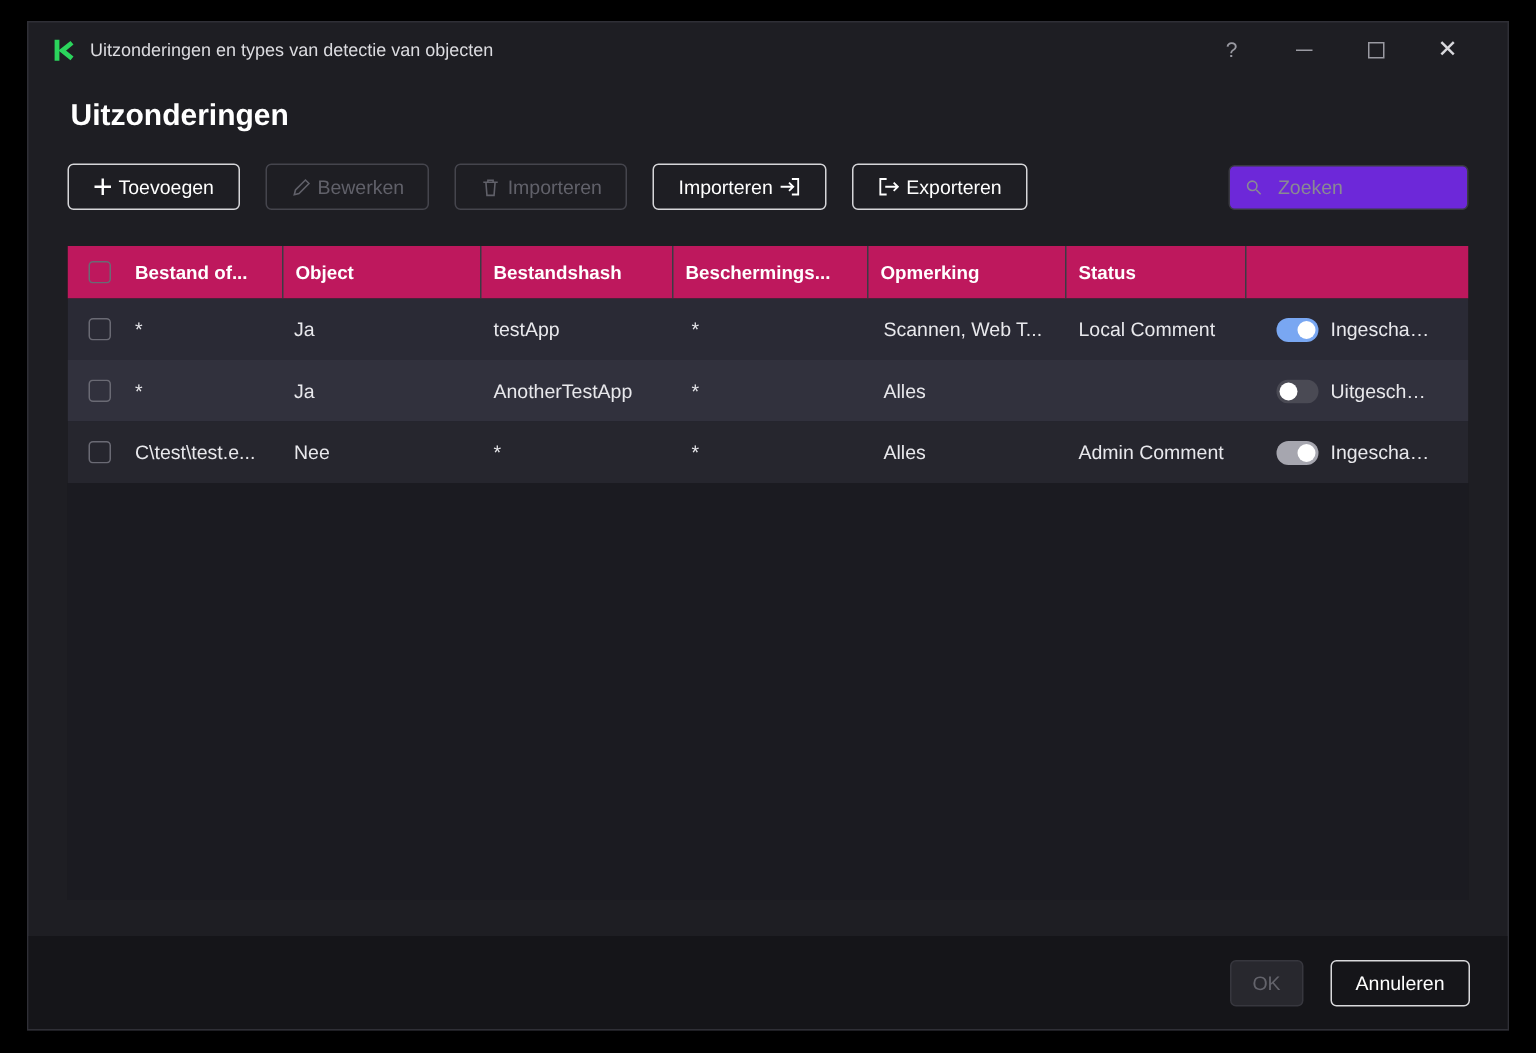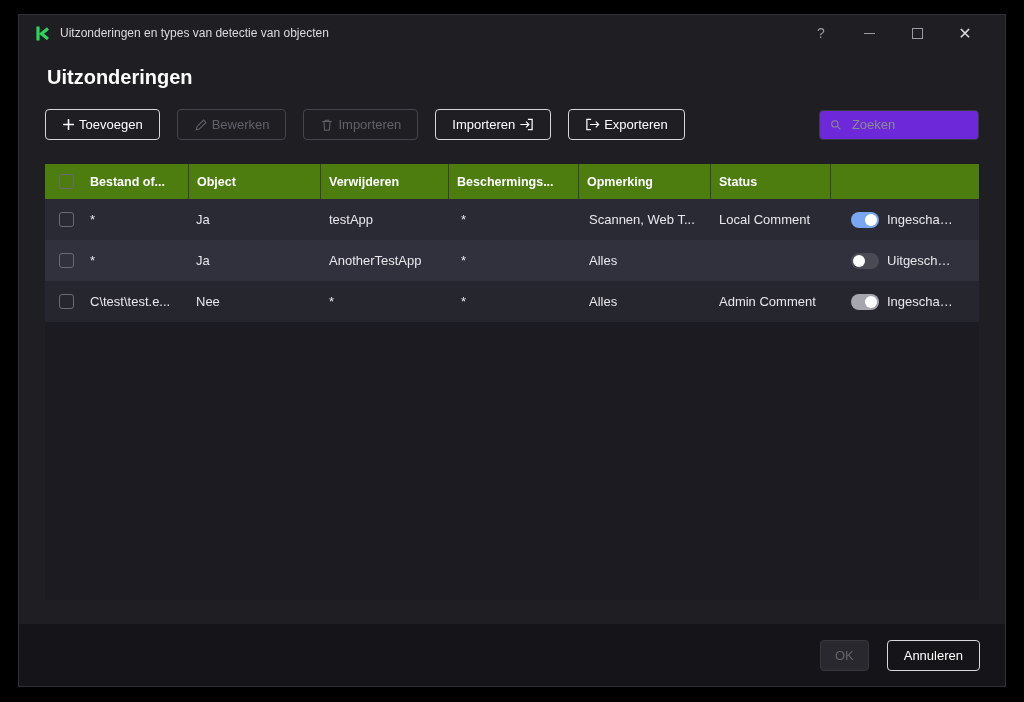--- a/index.html
+++ b/index.html
@@ -44,21 +44,21 @@
   .search input{
     background:transparent; border:0; outline:none; color:#e6e6ea;
     font-size:13px; width:100%; font-family:inherit;
   }
   .search input::placeholder{ color:#8a8a92; }
   
   .table{
     margin-top:24px; height:436px; background:#1b1b21;
     display:flex; flex-direction:column; overflow:hidden; flex:0 0 auto;
   }
-  .thead{ display:flex; height:35px; background:#4d7c0f; align-items:center;
+  .thead{ display:flex; height:35px; background:#be185d; align-items:center;
           font-size:12.5px; font-weight:700; color:#fff; flex:0 0 auto; }
   .cell{ padding:0 8px; white-space:nowrap; overflow:hidden; text-overflow:ellipsis; }
   .c-check{ width:37px; flex:0 0 37px; display:flex; align-items:center; padding:0 0 0 14px; }
   .c-file{ width:106px; flex:0 0 106px; }
   .c-added{ width:133px; flex:0 0 133px; }
   .c-object{ width:132px; flex:0 0 132px; }
   .c-hash{ width:128px; flex:0 0 128px; }
   .c-prot{ width:130px; flex:0 0 130px; }
   .c-comment{ width:132px; flex:0 0 132px; }
   .c-status{ width:120px; flex:0 0 120px; display:flex; align-items:center; gap:8px; }
@@ -168,21 +168,21 @@
       </div>
     </div>
 
     <div class="table">
       <div class="thead">
         <div class="cell c-check">
           <span class="checkbox"></span>
         </div>
         <div class="cell c-file">Bestand of...</div>
         <div class="cell c-object hdiv">Object</div>
-        <div class="cell c-hash hdiv">Verwijderen</div>
+        <div class="cell c-hash hdiv">Bestandshash</div>
         <div class="cell c-prot hdiv">Beschermings...</div>
         <div class="cell c-comment hdiv">Opmerking</div>
         <div class="cell c-status hdiv">Status</div>
         <div class="c-extra hdiv"></div>
       </div>
 
       <div class="trow r1">
         <div class="cell c-check">
             <span class="checkbox"></span>
           </div>

